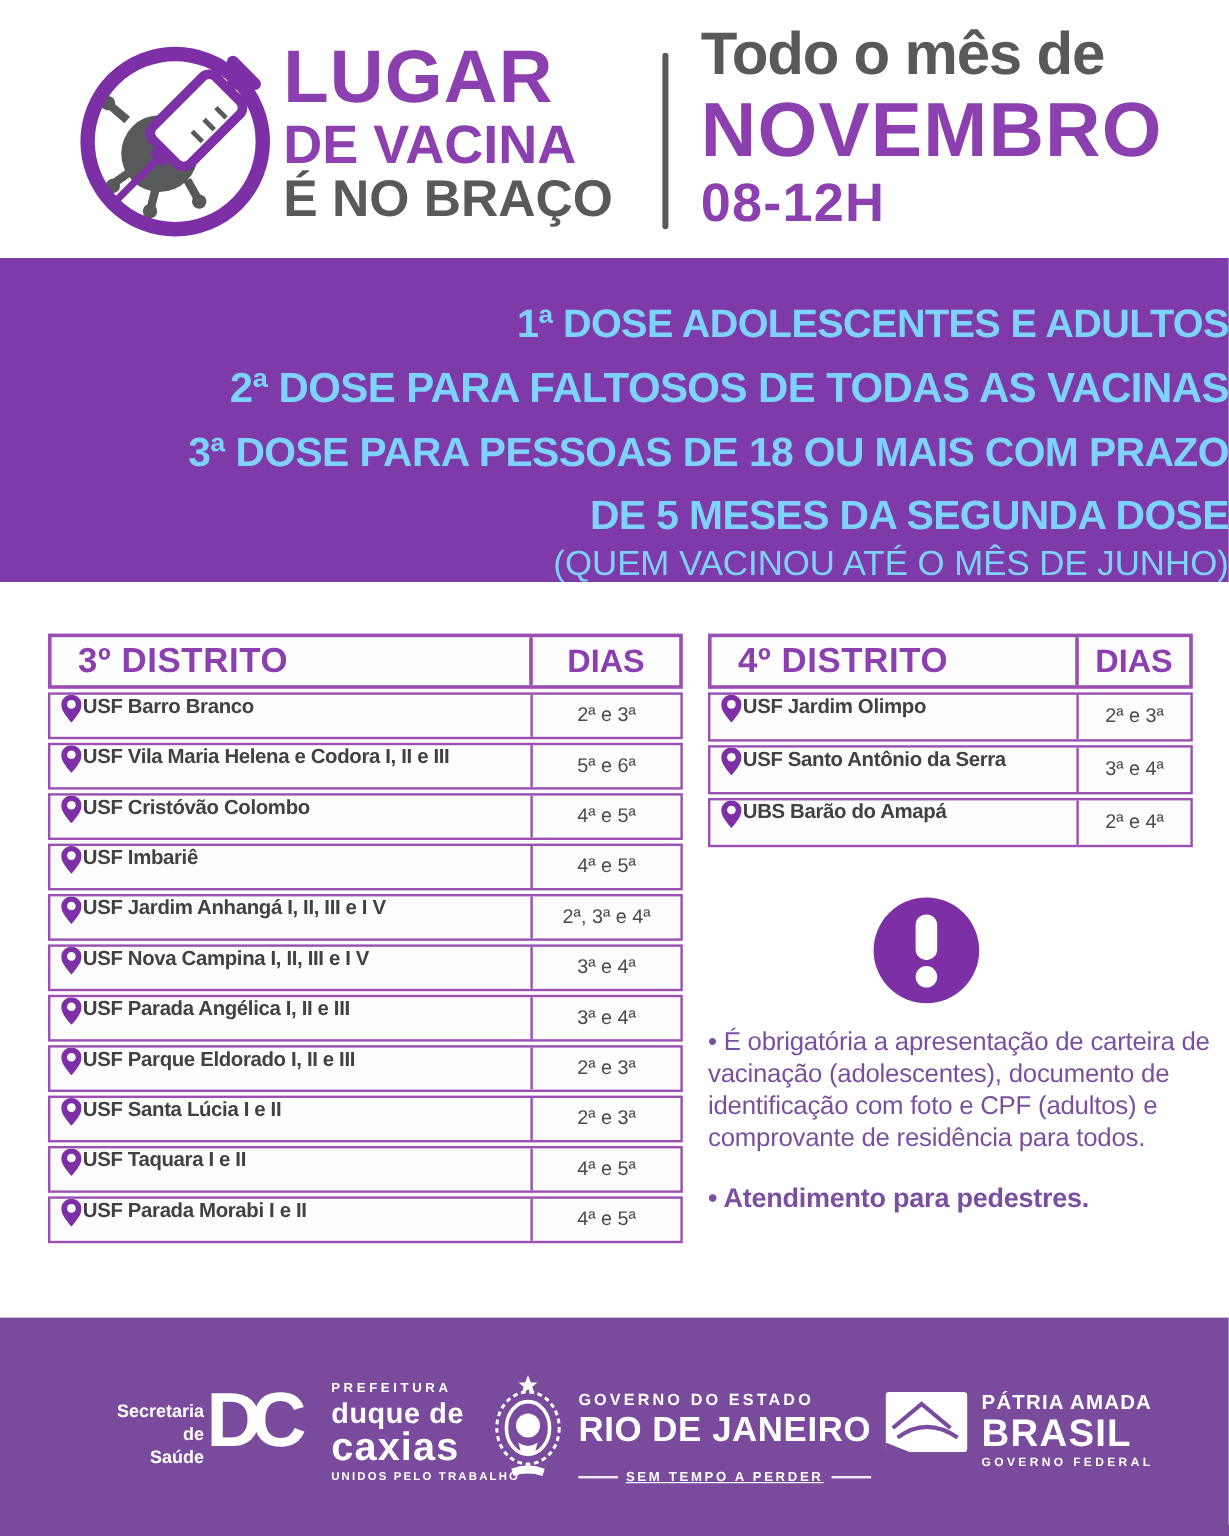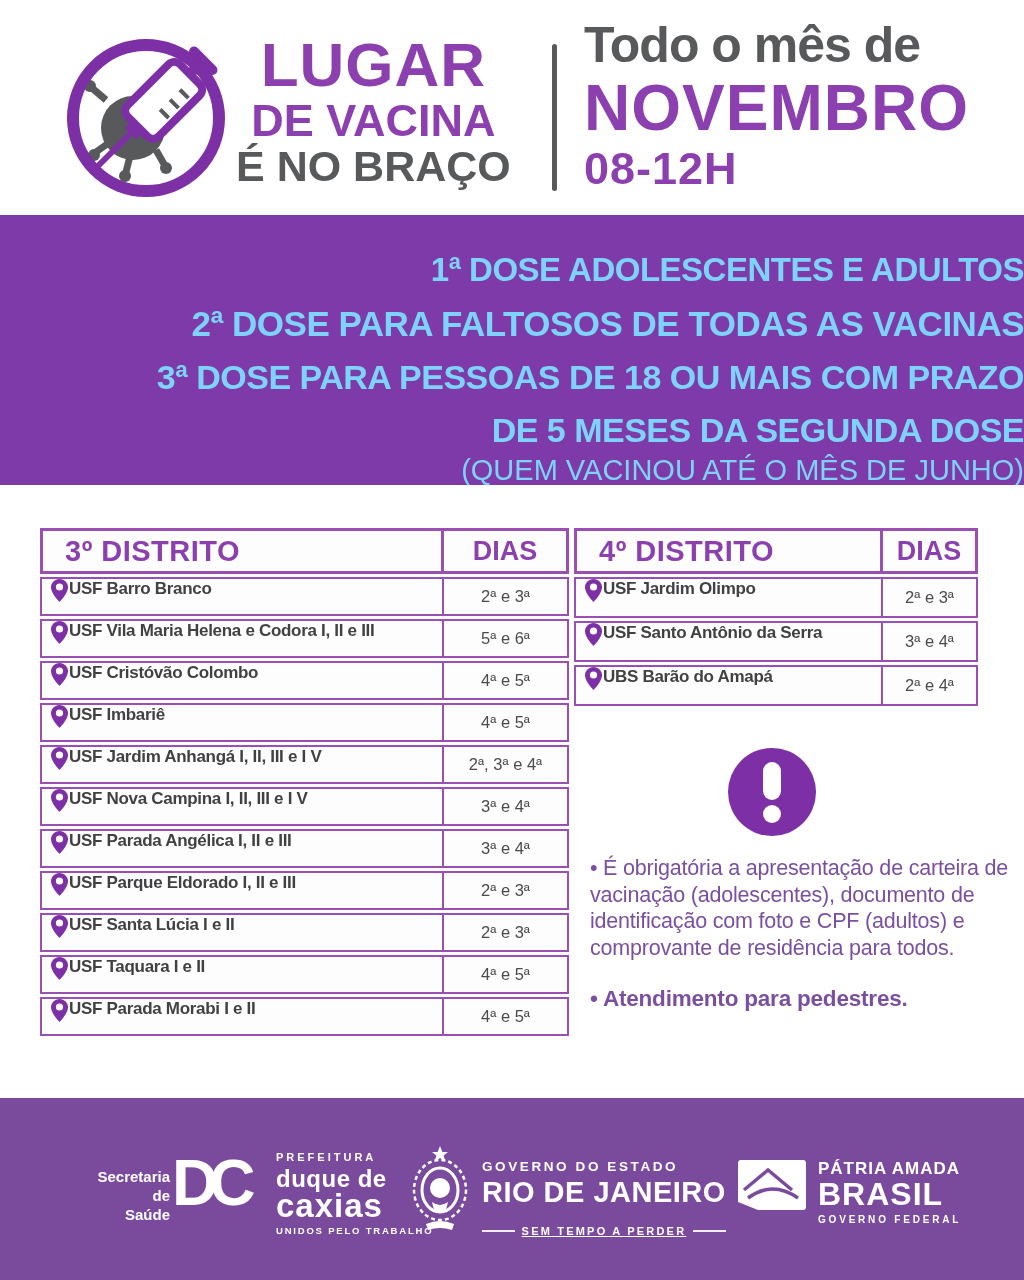--- a/index.html
+++ b/index.html
@@ -2,21 +2,21 @@
 <html><head>
 <meta charset="utf-8">
 <style>
   * { margin:0; padding:0; box-sizing:border-box; }
   body { background:#e9e9e9; font-family:"Liberation Sans", sans-serif; }
   .poster { position:relative; width:1024px; height:1280px; background:#ffffff; margin:0 auto; overflow:hidden; }
 
   
   .top { position:relative; height:215px; background:#ffffff; }
   .logo-svg { position:absolute; left:58px; top:30px; }
-  .brand { position:absolute; left:236px; top:34px; line-height:1;text-align:center; }
+  .brand { position:absolute; left:236px; top:34px; line-height:1; }
   .brand .l1 { font-size:62px; font-weight:bold; color:#8c3fae; letter-spacing:1px; }
   .brand .l2 { font-size:45px; font-weight:bold; color:#8c3fae; letter-spacing:0; margin-top:2px; }
   .brand .l3 { font-size:43px; font-weight:bold; color:#58595b; margin-top:2px; }
   .vdivider { position:absolute; left:552px; top:44px; width:5px; height:147px; background:#58595b; border-radius:3px; }
   .sched { position:absolute; left:584px; top:20px; line-height:1; }
   .sched .s1 { font-size:50px; font-weight:bold; color:#58595b; letter-spacing:-1px; }
   .sched .s2 { font-size:64px; font-weight:bold; color:#8c3fae; letter-spacing:1px; margin-top:6px; }
   .sched .s3 { font-size:45px; font-weight:bold; color:#8c3fae; margin-top:6px; letter-spacing:1px; }
 
   
@@ -32,21 +32,21 @@
   .vtable { position:absolute; top:43px; }
   .t-header { display:flex; border:3px solid #9b4fb3; height:46px; background:#fdfdfd; margin-bottom:3px; }
   .t-title { flex:1; display:flex; align-items:center; padding-left:22px; font-size:29px; font-weight:bold; color:#8c3fae; letter-spacing:0.5px; }
   .t-days-h { display:flex; align-items:center; justify-content:center; border-left:3px solid #9b4fb3; font-size:27px; font-weight:bold; color:#8c3fae; }
   .t-row { display:flex; border:2.5px solid #9b4fb3; background:#fdfdfd; margin-bottom:3px; }
   .t-name { flex:1; display:flex; align-items:flex-start; gap:1px; padding-left:9px; font-size:17px; font-weight:bold; color:#414143; letter-spacing:-0.3px; white-space:nowrap; }
   .t-daysv { display:flex; align-items:center; justify-content:center; border-left:2.5px solid #9b4fb3; font-size:16.5px; font-weight:normal; color:#4a4b4d; }
   .tbl-left { left:16px; width:529px; }
   .tbl-left .t-days-h, .tbl-left .t-daysv { width:125px; }
   .tbl-left .t-row { height:39px; }
-  .tbl-right { left:550px; width:404px; }
+  .tbl-right { left:566px; width:404px; }
   .tbl-right .t-days-h, .tbl-right .t-daysv { width:95px; }
   .tbl-right .t-row { height:41px; }
 
   .alert { position:absolute; left:703px; top:262px; }
   .notes { position:absolute; left:566px; top:370px; width:448px; color:#7b4f9f; }
   .notes .n1 { font-size:21.5px; line-height:1.24; font-weight:normal; letter-spacing:-0.2px; }
   .notes .n2 { font-size:22.5px; font-weight:bold; margin-top:24px; letter-spacing:-0.2px; }
 
   
   .footer { position:relative; height:182px; background:#7a4b9d; color:#ffffff; }

